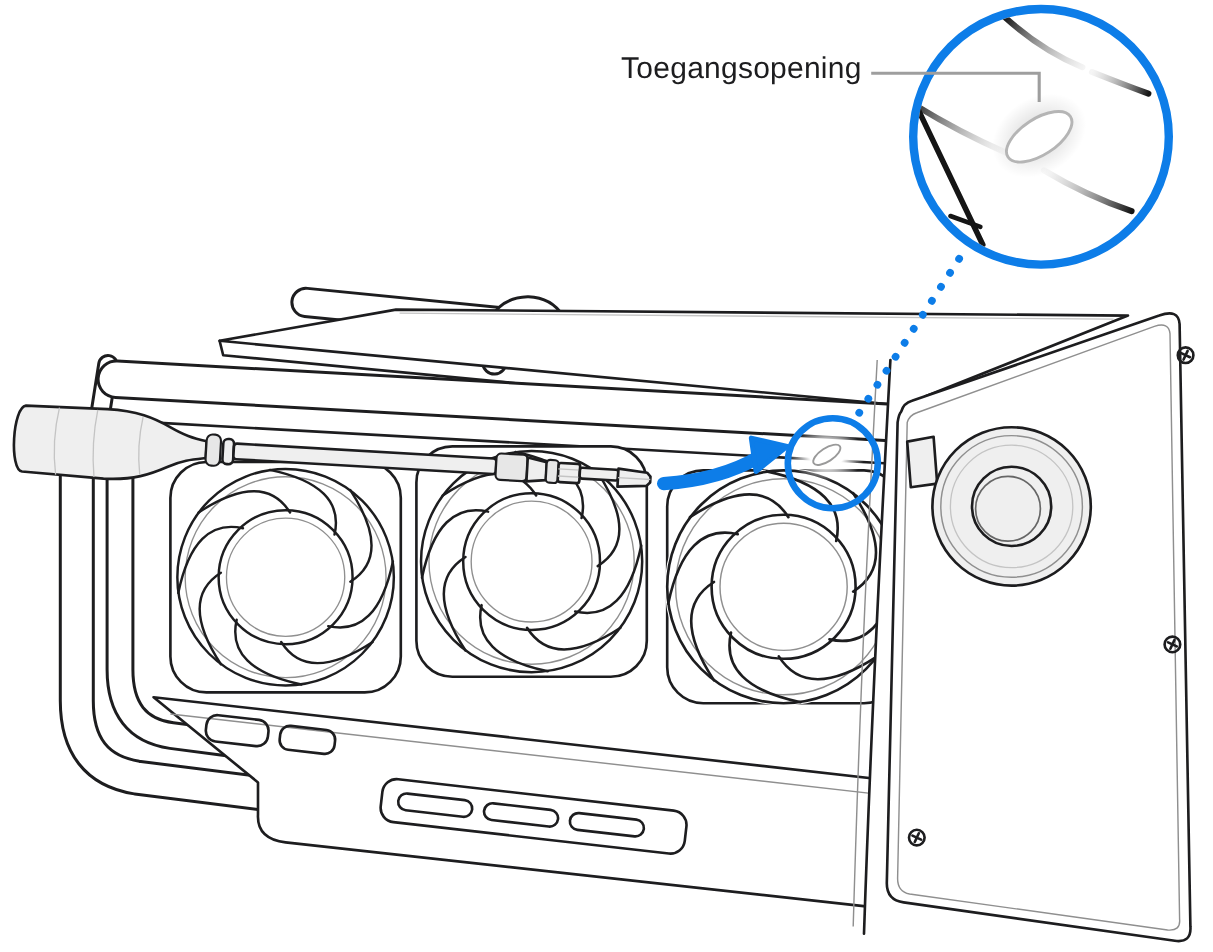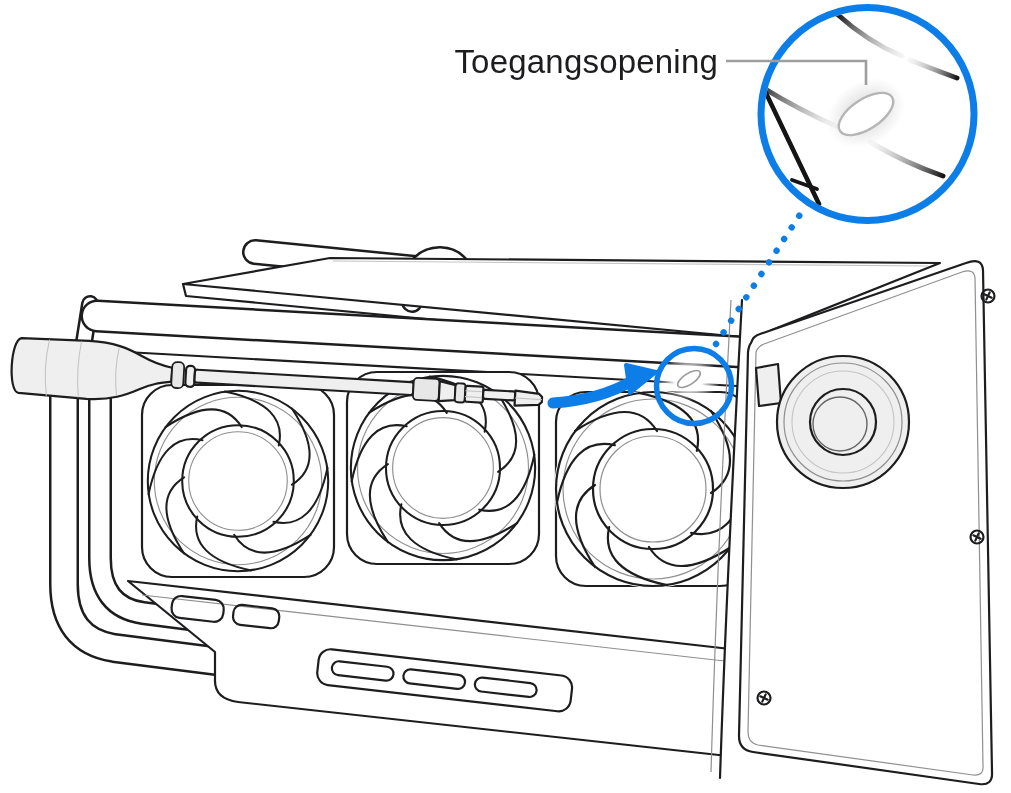--- a/index.html
+++ b/index.html
@@ -22,21 +22,21 @@
   .faint{stroke:#c4c4c4;fill:none;stroke-width:1.1;}
   .tube-o{fill:none;stroke:var(--ink);stroke-linecap:round;stroke-linejoin:round;}
   .tube-i{fill:none;stroke:#fff;stroke-linecap:round;stroke-linejoin:round;}
   .grayfill{fill:var(--light);stroke:var(--ink);stroke-width:2.2;stroke-linejoin:round;}
   .midfill{fill:var(--mid);stroke:var(--ink);stroke-width:1.8;stroke-linejoin:round;}
   .accent-stroke{stroke:var(--accent);fill:none;}
   .accent-fill{fill:var(--accent);stroke:var(--accent);}
   .callout-stroke{stroke:var(--callout);fill:none;stroke-width:2.6;}
   #figure-label{
     position:absolute;top:43px;left:0;right:293px;text-align:right;
-    font-size:33px;letter-spacing:.2px;color:var(--ink);white-space:nowrap;
+    font-size:25px;letter-spacing:.2px;color:var(--ink);white-space:nowrap;
   }
 </style>
 </head>
 <body>
 
 <div id="stage">
 <svg width="1011" height="793" viewBox="0 0 1011 793">
   <defs>
     <clipPath id="mclip">
           <circle cx="867.5" cy="114" r="103"></circle>

